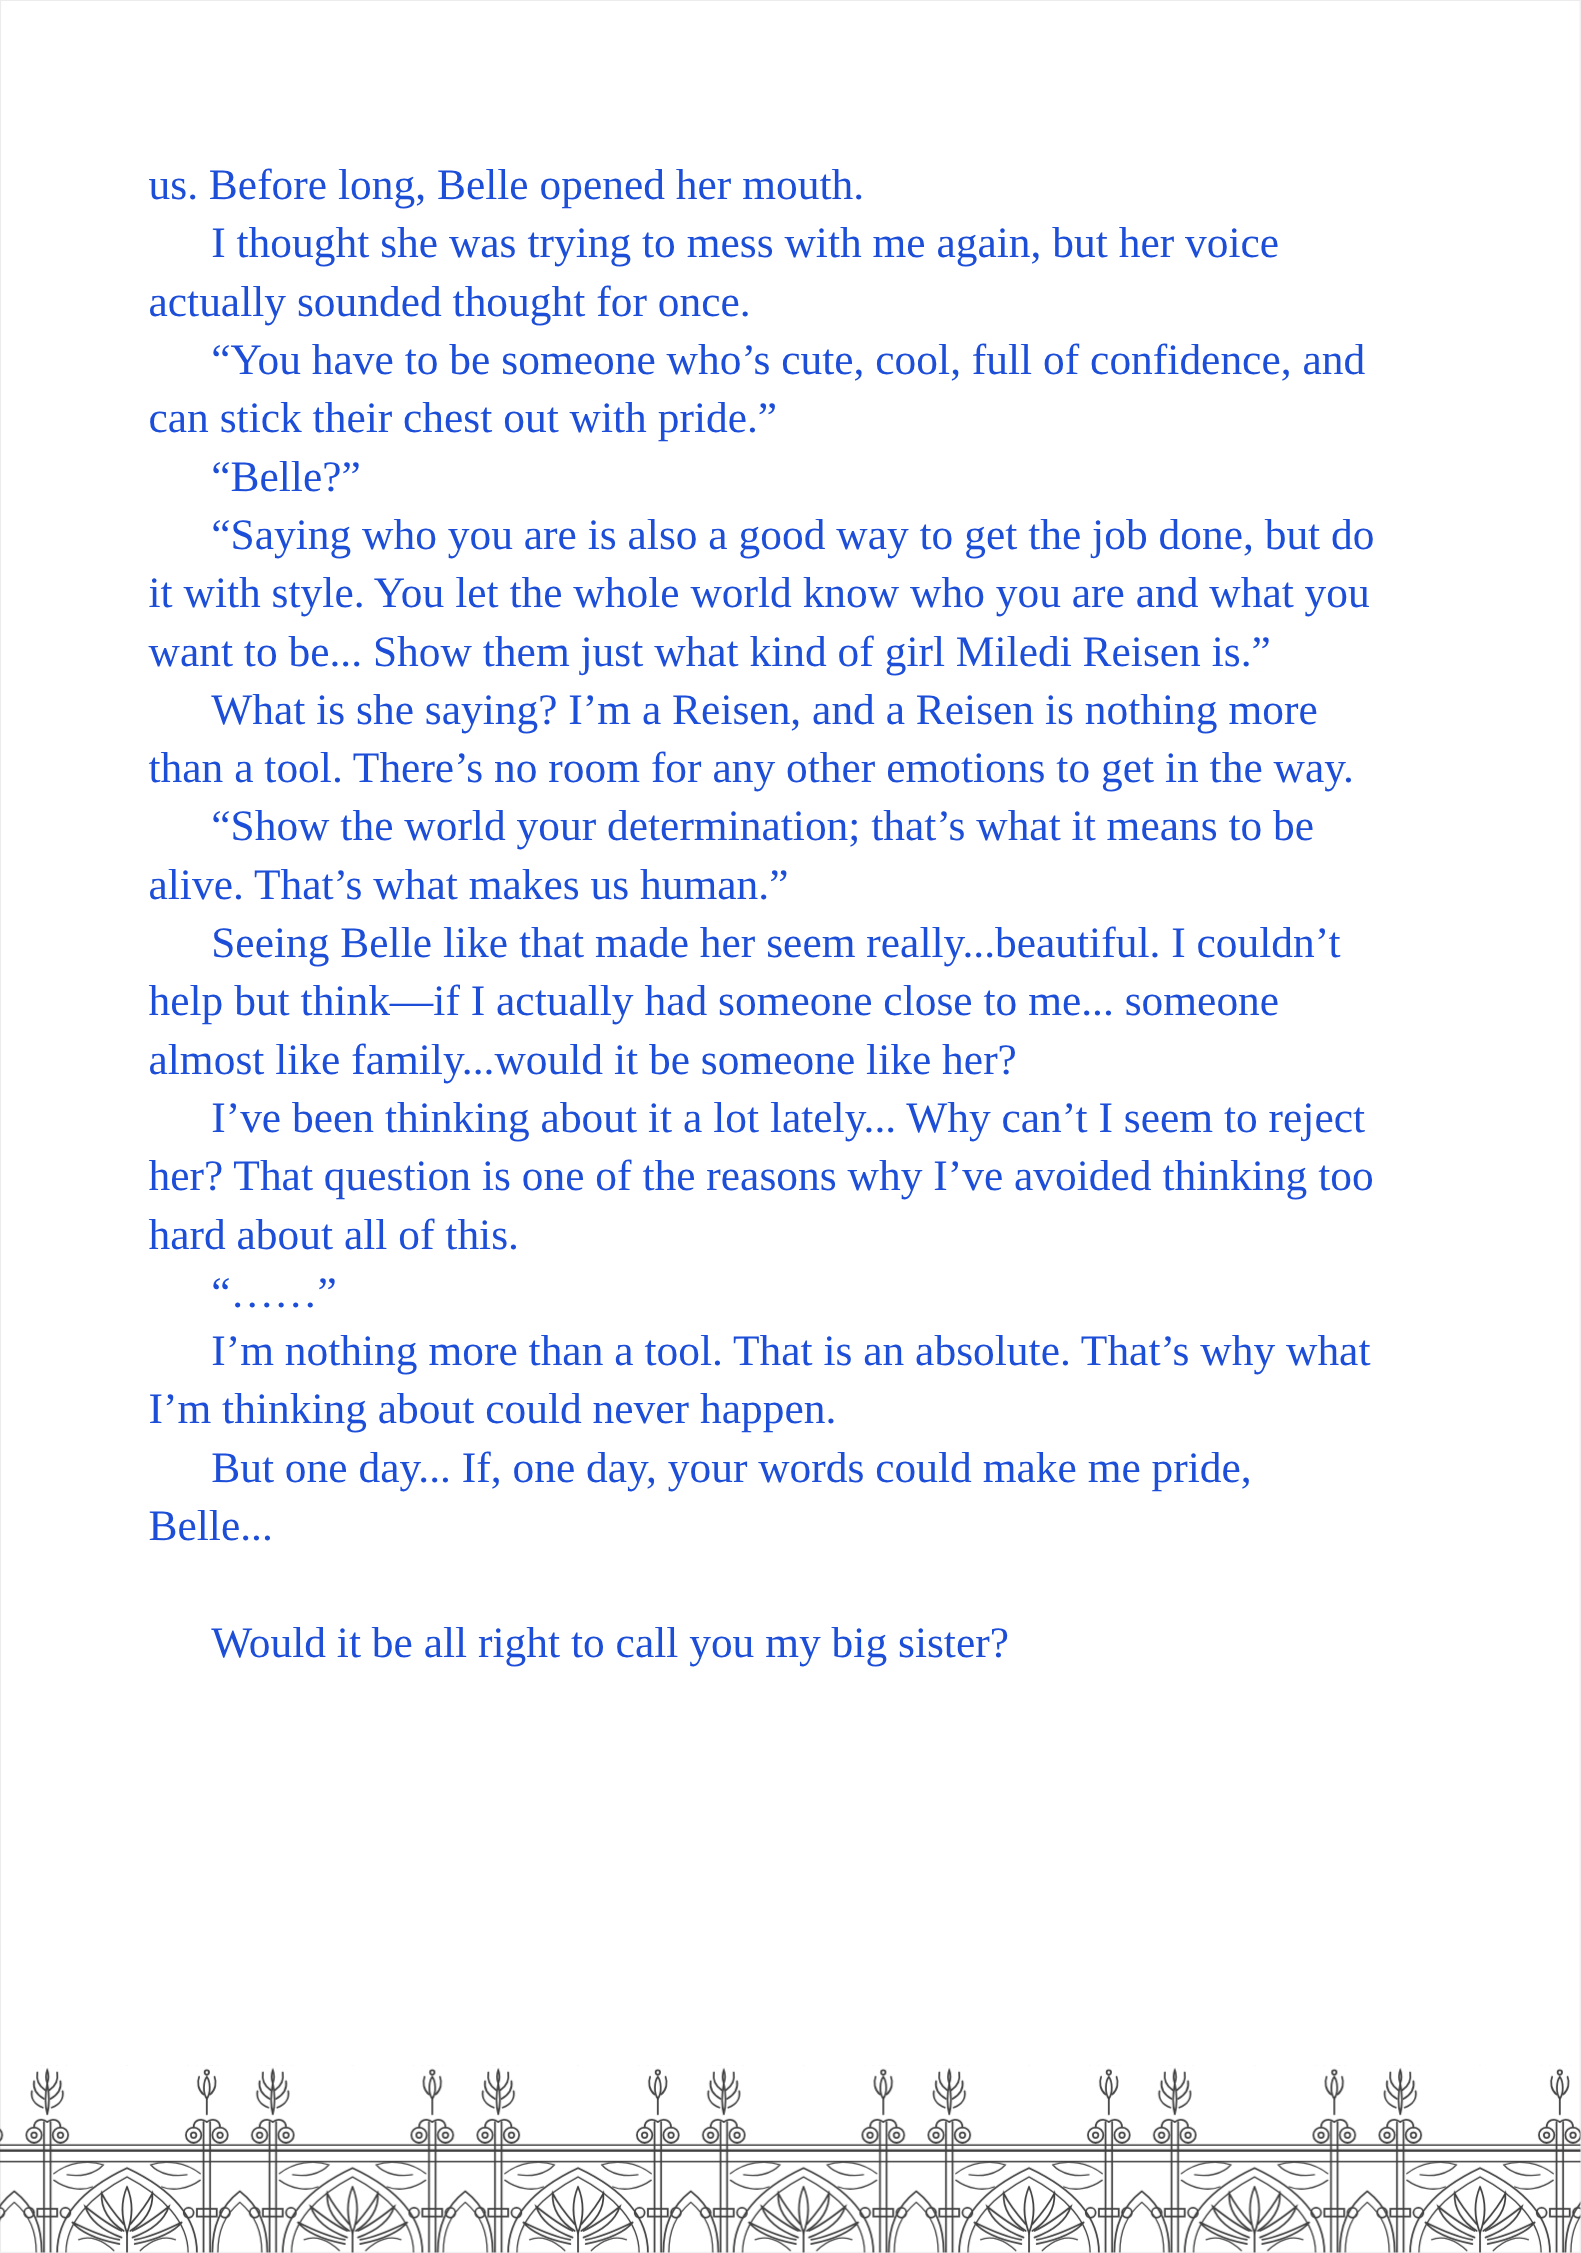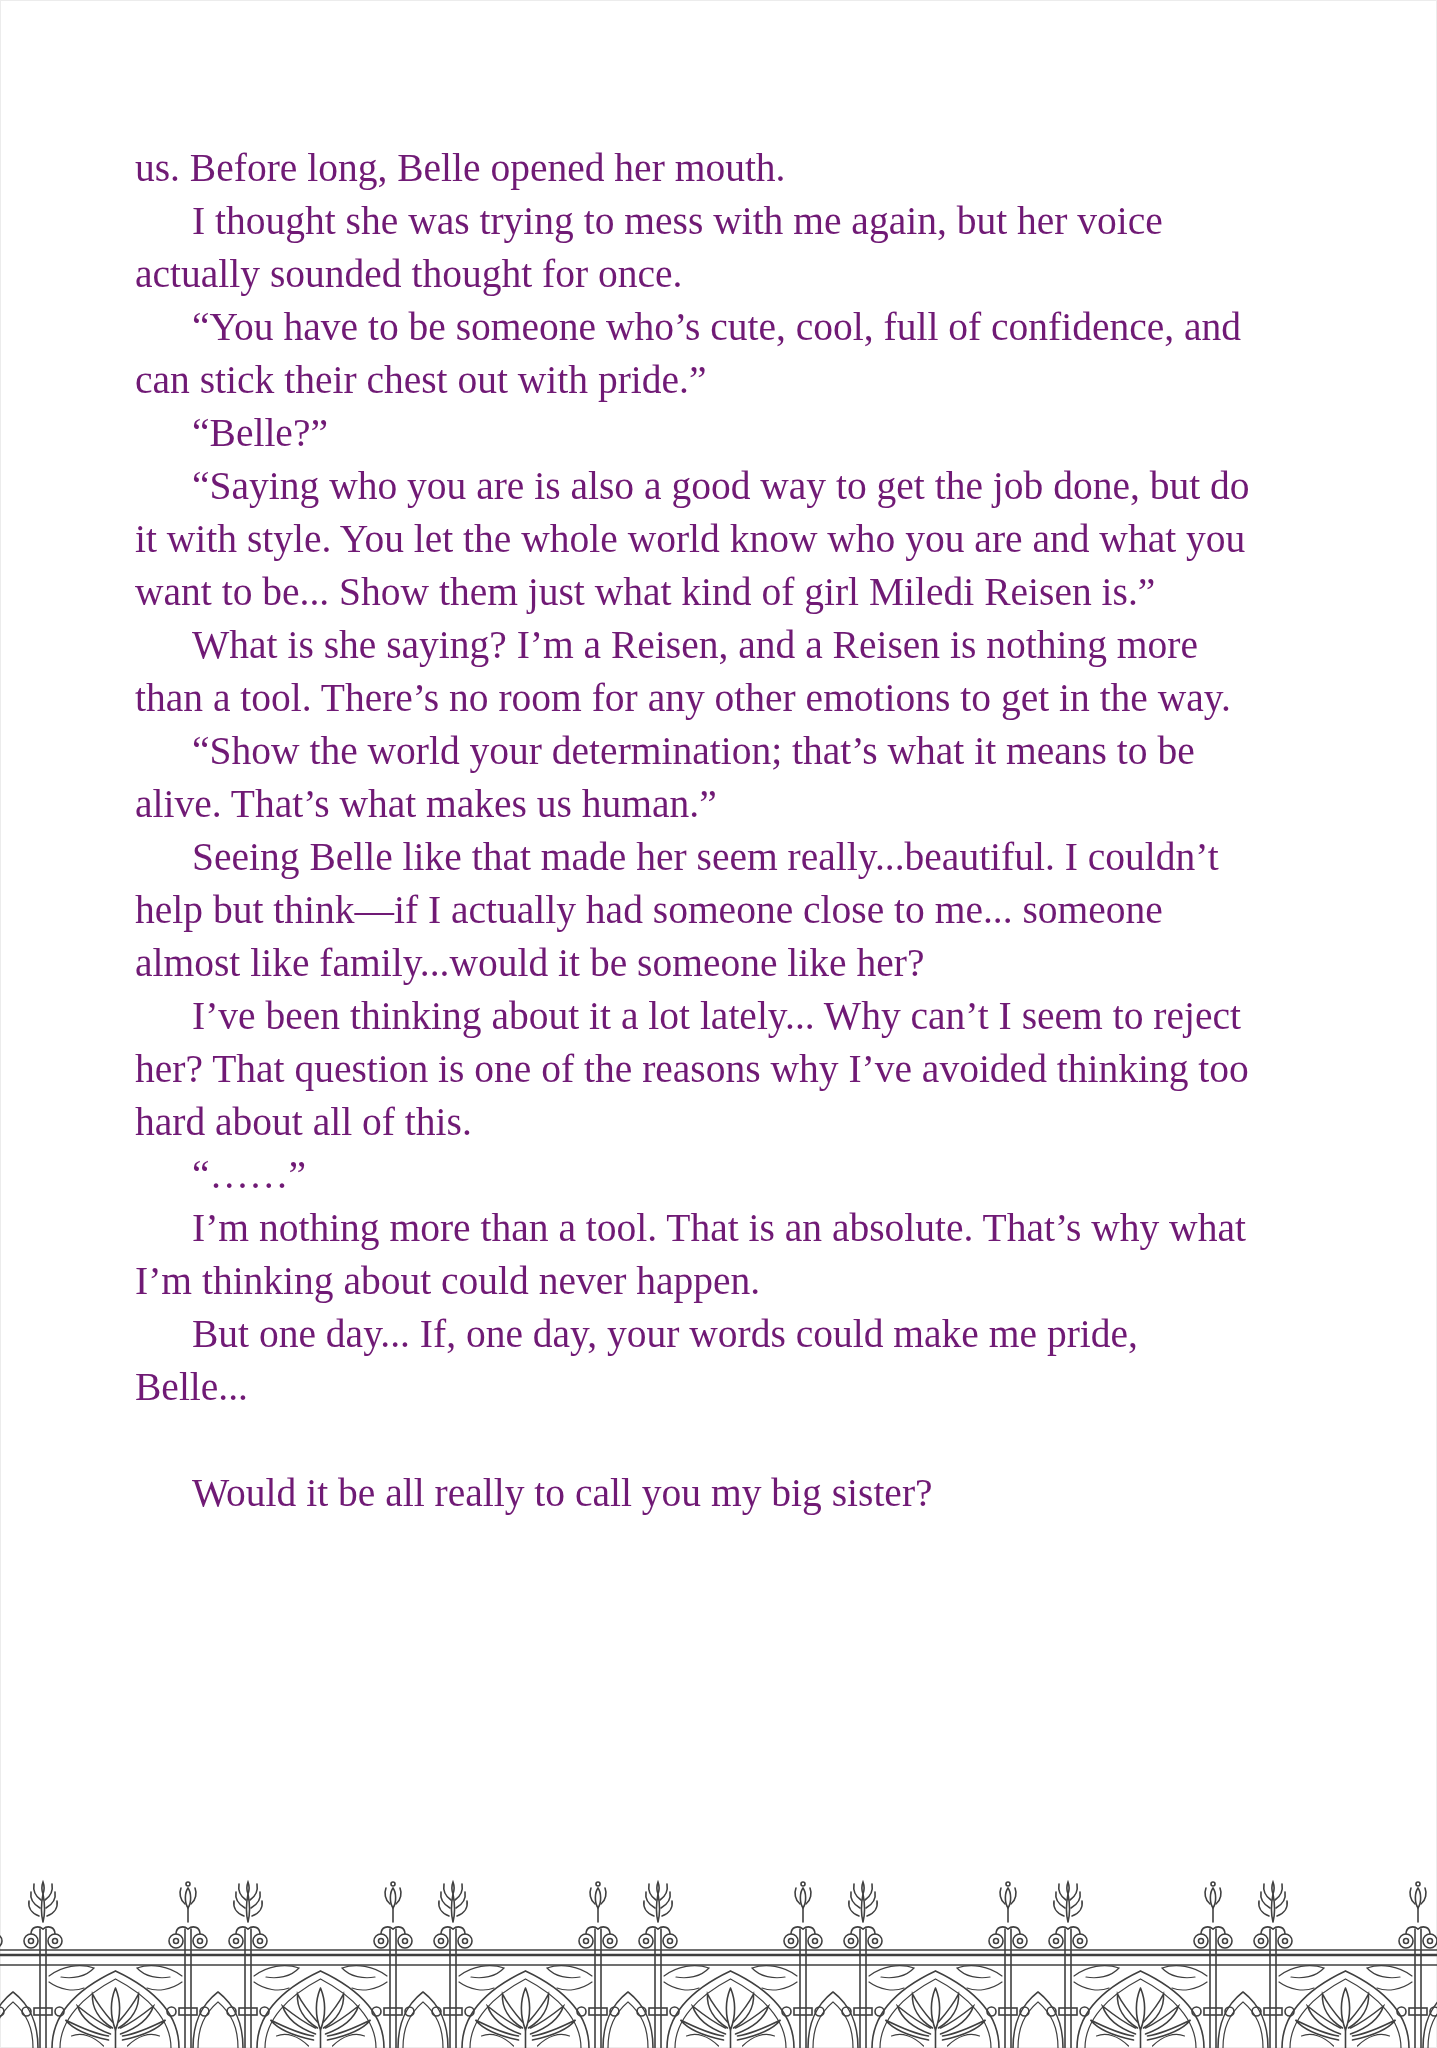--- a/index.html
+++ b/index.html
@@ -16,21 +16,21 @@
     inset: 0;
     box-shadow: inset 0 0 0 1px #ececec;
   }
   .text-block {
     position: absolute;
     left: 135px;
     top: 142px;
     width: 1122px;
     font-size: 39.5px;
     line-height: 53px;
-    color: #701a75;
+    color: #1d4ed8;
     text-align: left;
   }
   .text-block p {
     margin: 0;
     text-indent: 57px;
   }
   .text-block p.first { text-indent: 0; }
   .text-block p.em { }
   .text-block p.gap { margin-top: 53px; }
   .ornament-footer {
@@ -52,21 +52,21 @@
     <p>“You have to be someone who’s cute, cool, full of confidence, and can stick their chest out with pride.”</p>
     <p>“Belle?”</p>
     <p>“Saying who you are is also a good way to get the job done, but do it with style. You let the whole world know who you are and what you want to be... Show them just what kind of girl Miledi Reisen is.”</p>
     <p class="em">What is she saying? I’m a Reisen, and a Reisen is nothing more than a tool. There’s no room for any other emotions to get in the way.</p>
     <p>“Show the world your determination; that’s what it means to be alive. That’s what makes us human.”</p>
     <p>Seeing Belle like that made her seem really...beautiful. I couldn’t help but think—if I actually had someone close to me... someone almost like family...would it be someone like her?</p>
     <p>I’ve been thinking about it a lot lately... Why can’t I seem to reject her? That question is one of the reasons why I’ve avoided thinking too hard about all of this.</p>
     <p>“……”</p>
     <p>I’m nothing more than a tool. That is an absolute. That’s why what I’m thinking about could never happen.</p>
     <p>But one day... If, one day, your words could make me pride, Belle...</p>
-    <p class="gap">Would it be all really to call you my big sister?</p>
+    <p class="gap">Would it be all right to call you my big sister?</p>
   </div>
 
   <svg class="ornament-footer" width="1437" height="170" viewBox="0 0 1437 170" xmlns="http://www.w3.org/2000/svg">
     <defs>
       <g id="postA" stroke="#3f3f3f" fill="none" stroke-width="1.6" stroke-linecap="round">
         <path d="M0,44 C-2,36 -2,26 0,16 C2,26 2,36 0,44"></path>
         <path d="M0,16 C-1.5,12 -1.5,8 0,4 C1.5,8 1.5,12 0,16"></path>
         <path d="M-2,22 C-8,18 -10,12 -9,6"></path>
         <path d="M2,22 C8,18 10,12 9,6"></path>
         <path d="M-3,30 C-10,26 -13,20 -12,14"></path>

